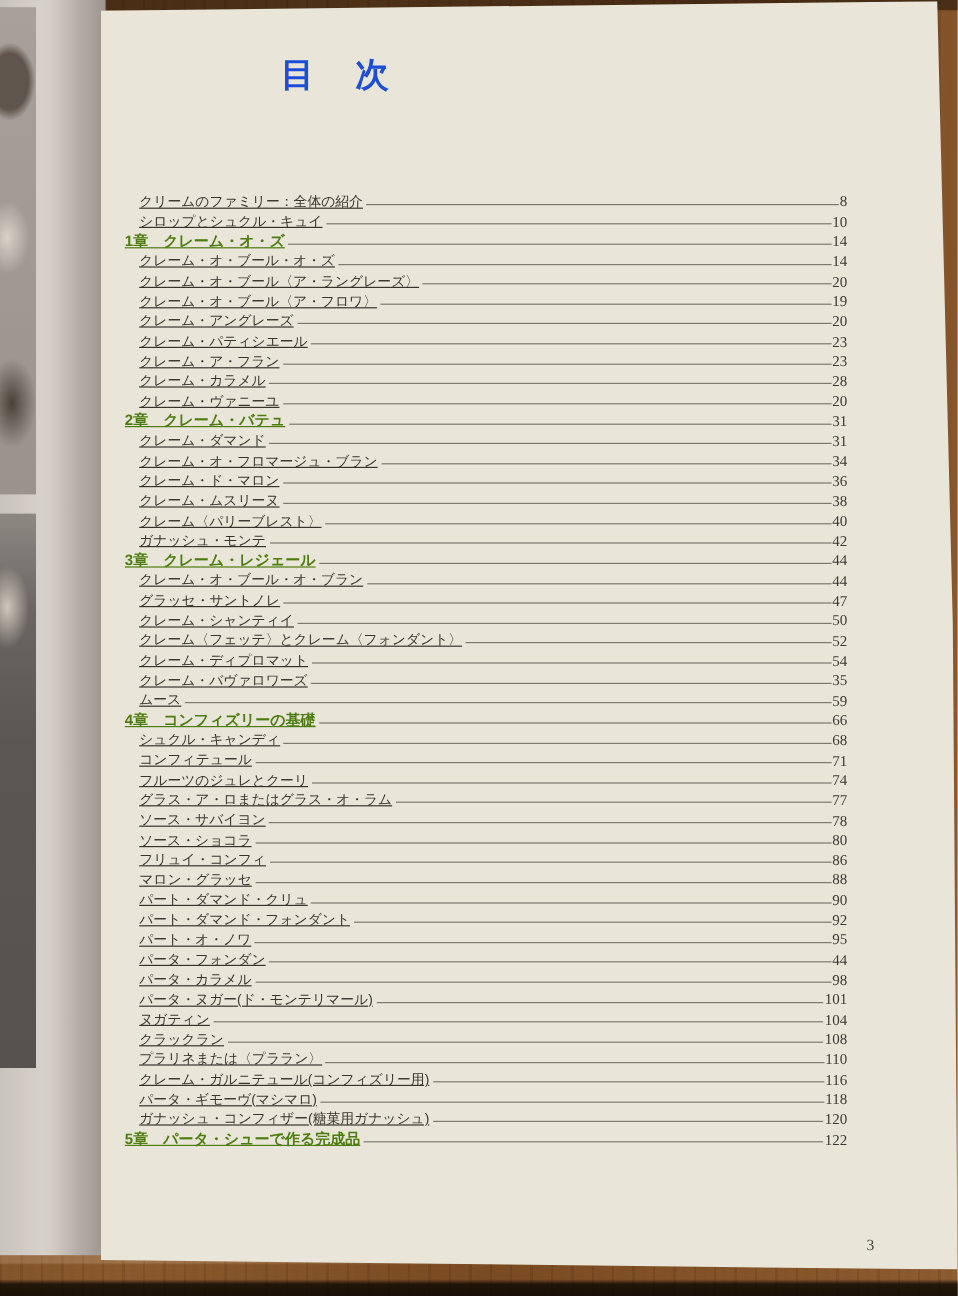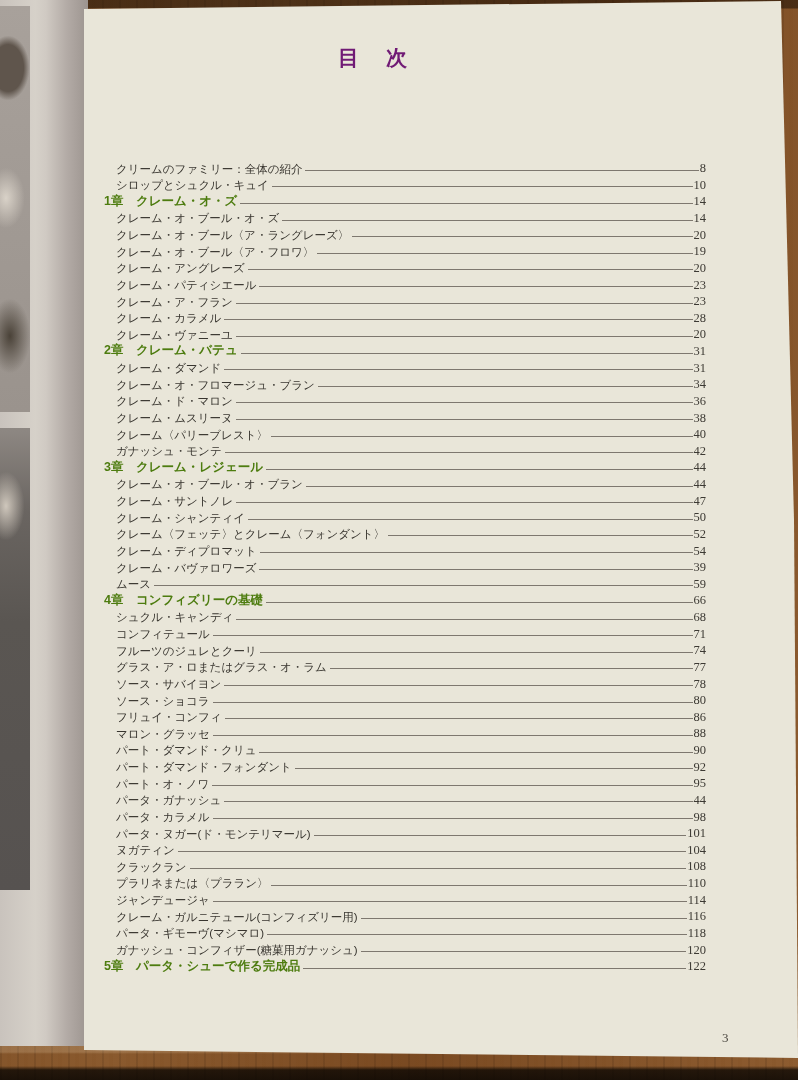--- a/index.html
+++ b/index.html
@@ -34,28 +34,29 @@
   .page {
     position:absolute; left:84px; top:0; width:714px; height:1064px;
     clip-path:polygon(0px 9px, 697px 1px, 710px 520px, 714px 1058px, 0px 1050px);
     background:
       linear-gradient(to right, rgba(70,60,50,0.22) 0px, rgba(70,60,50,0.07) 18px, rgba(0,0,0,0) 36px),
       linear-gradient(155deg, #f0edе0 0%, #ebe8db 40%, #e3dfcf 100%);
     background-color:#e9e6d9;
   }
   .title {
     position:absolute; top:44px; left:150px; width:280px;
-    text-align:center; font-size:21px; font-weight:bold; color:#701a75;
+    font-size:28px; font-weight:bold; color:#1d4ed8;
     letter-spacing:3px; white-space:pre;
   }
   .toc { position:absolute; left:20px; right:92px; top:158px; }
   .toc-row { display:flex; align-items:flex-end; height:16.63px; }
   .toc-label {
     font-size:11.5px; line-height:1.05; color:#38352f; white-space:nowrap;
     padding-left:12px;
+    text-decoration:underline;
   }
   .toc-row.chapter .toc-label {
     font-weight:bold; font-size:12.5px; color:#4d7c0f; padding-left:0;
   }
   .leader {
     flex:1; min-width:8px; height:0;
     border-bottom:1px solid #7e786f; margin:0 0 4px 3px;
   }
   .toc-page {
     font-family:"Liberation Serif", serif; font-size:12.5px; line-height:1;
@@ -191,21 +192,21 @@
     <span class="toc-page">44</span>
   </div>
 
   <div class="toc-row">
     <span class="toc-label">クレーム・オ・ブール・オ・ブラン</span>
     <span class="leader"></span>
     <span class="toc-page">44</span>
   </div>
 
   <div class="toc-row">
-    <span class="toc-label">クレーム・サントノレ</span>
+    <span class="toc-label">グラッセ・サントノレ</span>
     <span class="leader"></span>
     <span class="toc-page">47</span>
   </div>
 
   <div class="toc-row">
     <span class="toc-label">クレーム・シャンティイ</span>
     <span class="leader"></span>
     <span class="toc-page">50</span>
   </div>
 
@@ -217,21 +218,21 @@
 
   <div class="toc-row">
     <span class="toc-label">クレーム・ディプロマット</span>
     <span class="leader"></span>
     <span class="toc-page">54</span>
   </div>
 
   <div class="toc-row">
     <span class="toc-label">クレーム・バヴァロワーズ</span>
     <span class="leader"></span>
-    <span class="toc-page">39</span>
+    <span class="toc-page">35</span>
   </div>
 
   <div class="toc-row">
     <span class="toc-label">ムース</span>
     <span class="leader"></span>
     <span class="toc-page">59</span>
   </div>
 
   <div class="toc-row chapter">
     <span class="toc-label">4章　コンフィズリーの基礎</span>
@@ -300,21 +301,21 @@
     <span class="toc-page">92</span>
   </div>
 
   <div class="toc-row">
     <span class="toc-label">パート・オ・ノワ</span>
     <span class="leader"></span>
     <span class="toc-page">95</span>
   </div>
 
   <div class="toc-row">
-    <span class="toc-label">パータ・ガナッシュ</span>
+    <span class="toc-label">パータ・フォンダン</span>
     <span class="leader"></span>
     <span class="toc-page">44</span>
   </div>
 
   <div class="toc-row">
     <span class="toc-label">パータ・カラメル</span>
     <span class="leader"></span>
     <span class="toc-page">98</span>
   </div>
 
@@ -335,25 +336,20 @@
     <span class="leader"></span>
     <span class="toc-page">108</span>
   </div>
 
   <div class="toc-row">
     <span class="toc-label">プラリネまたは〈プララン〉</span>
     <span class="leader"></span>
     <span class="toc-page">110</span>
   </div>
 
-  <div class="toc-row">
-    <span class="toc-label">ジャンデュージャ</span>
-    <span class="leader"></span>
-    <span class="toc-page">114</span>
-  </div>
 
   <div class="toc-row">
     <span class="toc-label">クレーム・ガルニテュール(コンフィズリー用)</span>
     <span class="leader"></span>
     <span class="toc-page">116</span>
   </div>
 
   <div class="toc-row">
     <span class="toc-label">パータ・ギモーヴ(マシマロ)</span>
     <span class="leader"></span>

